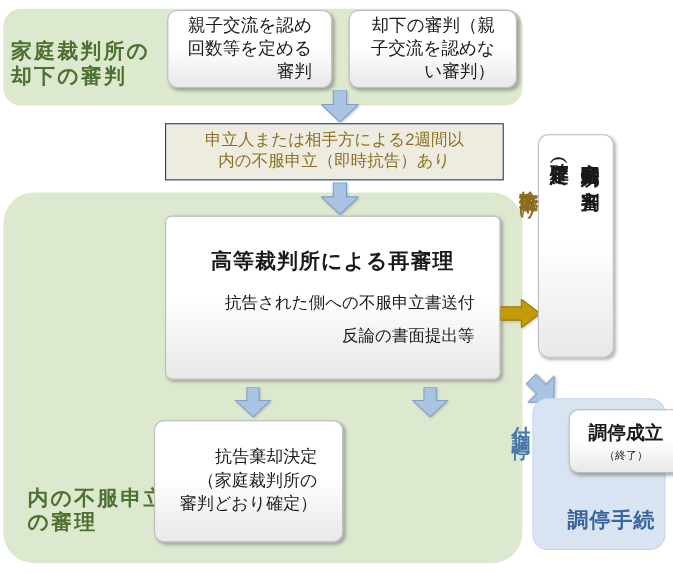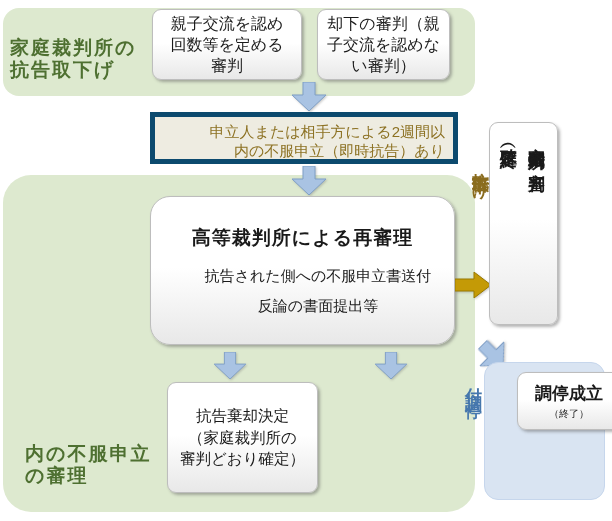--- a/index.html
+++ b/index.html
@@ -11,28 +11,28 @@
   #high-court-panel{border-radius:28px;}
   .stage-label{
     position:absolute;font-weight:bold;color:#4e7031;font-size:19px;
     line-height:1.14;letter-spacing:2px;white-space:pre-line;
   }
   .wbox{
     position:absolute;background:linear-gradient(180deg,#ffffff 48%,#e8e8e8 100%);
     border:1px solid #bdbdbd;border-radius:9px;
     box-shadow:2px 2px 3px rgba(90,90,90,.45);
     display:flex;flex-direction:column;align-items:center;justify-content:center;
-    text-align:center;white-space:pre-line;box-sizing:border-box;
+    text-align:right;white-space:pre-line;box-sizing:border-box;
   }
   #grant-box,#dismiss-box{font-size:16px;line-height:1.32;}
   #appeal-note{
     position:absolute;left:150px;top:112px;width:308px;height:52px;
-    background:#eeece1;border:5px solid #0c4a6e;box-sizing:border-box;
+    background:#eeece1;border:1px solid #0c4a6e;box-sizing:border-box;
     color:#8c7122;font-size:15px;line-height:1.25;padding:6px 8px;
-    white-space:pre-line;text-align:right;
+    white-space:pre-line;text-align:center;
   }
   #rehearing-box{justify-content:flex-start;padding-top:24px;}
   #rehearing-title{font-size:19px;font-weight:bold;letter-spacing:1px;margin-top:4px;}
   #rehearing-body{font-size:15px;line-height:30px;margin-top:10px;white-space:pre-line;margin-left:31px;}
   #dismiss-appeal-box,#revoke-box{font-size:15.5px;line-height:1.38;}
   #final-ruling-box{
     writing-mode:vertical-rl;justify-content:flex-start;align-items:flex-start;
     font-size:17px;font-weight:bold;line-height:28px;letter-spacing:1px;
     padding:12px 7px;text-align:left;
   }
@@ -56,66 +56,66 @@
 </head>
 <body>
 
 <div class="canvas">
 
   <div class="panel-green" id="family-court-panel" style="left:3px;top:8px;width:472px;height:88px;"></div>
 
   <div class="panel-green" id="high-court-panel" style="left:3px;top:175px;width:472px;height:337px;"></div>
 
   <div class="stage-label" id="family-court-label" style="left:10px;top:37px;">家庭裁判所の
-抗告取下げ</div>
+却下の審判</div>
 
   <div class="stage-label" id="high-court-label" style="left:25px;top:443px;">内の不服申立
 の審理</div>
 
   <div class="wbox" id="grant-box" style="left:152px;top:9px;width:150px;height:71px;">親子交流を認め
 回数等を定める
 審判</div>
 
-  <div class="wbox" id="dismiss-box" style="left:317px;top:9px;width:133px;height:71px;">却下の審判（親
+  <div class="wbox" id="dismiss-box" style="left:317px;top:9px;width:153px;height:71px;">却下の審判（親
 子交流を認めな
 い審判）</div>
 
   <div class="arrow" style="left:292px;top:82px;">
     <svg width="34" height="29" viewBox="0 0 34 29">
       <polygon points="11,0 23,0 23,13 34,13 17,29 0,13 11,13" fill="#a9c3e3" stroke="#7f9fc6" stroke-width="1"></polygon>
     </svg>
   </div>
 
   <div id="appeal-note">申立人または相手方による2週間以
 内の不服申立（即時抗告）あり</div>
 
   <div class="arrow" style="left:292px;top:166px;">
     <svg width="34" height="29" viewBox="0 0 34 29">
       <polygon points="11,0 23,0 23,13 34,13 17,29 0,13 11,13" fill="#a9c3e3" stroke="#7f9fc6" stroke-width="1"></polygon>
     </svg>
   </div>
 
-  <div class="wbox" id="rehearing-box" style="left:150px;top:196px;width:305px;height:149px;border-radius:20px;">
+  <div class="wbox" id="rehearing-box" style="left:150px;top:196px;width:305px;height:149px;border-radius:6px;">
     <div id="rehearing-title">高等裁判所による再審理</div>
     <div id="rehearing-body">抗告された側への不服申立書送付
 反論の書面提出等</div>
   </div>
 
   <div class="arrow" style="left:213px;top:352px;">
     <svg width="34" height="27" viewBox="0 0 34 29">
       <polygon points="11,0 23,0 23,13 34,13 17,29 0,13 11,13" fill="#a9c3e3" stroke="#7f9fc6" stroke-width="1"></polygon>
     </svg>
   </div>
   <div class="arrow" style="left:374px;top:352px;">
     <svg width="34" height="27" viewBox="0 0 34 29">
       <polygon points="11,0 23,0 23,13 34,13 17,29 0,13 11,13" fill="#a9c3e3" stroke="#7f9fc6" stroke-width="1"></polygon>
     </svg>
   </div>
 
-  <div class="wbox" id="dismiss-appeal-box" style="left:167px;top:382px;width:151px;height:111px;font-family:Liberation Serif, serif;">抗告棄却決定
+  <div class="wbox" id="dismiss-appeal-box" style="left:140px;top:382px;width:172px;height:111px;font-family:Liberation Serif, serif;">抗告棄却決定
 （家庭裁判所の
 審判どおり確定）</div>
 
 
   <div class="vlabel" id="withdraw-label">抗告取下げ</div>
 
   <div class="arrow" style="left:455px;top:272px;">
     <svg width="36" height="26" viewBox="0 0 36 26">
       <polygon points="0,7 19,7 19,0 36,13 19,26 19,19 0,19" fill="#c49a06" stroke="#9a7a00" stroke-width="1"></polygon>
     </svg>
@@ -132,14 +132,15 @@
 
   <div id="mediation-panel"></div>
 
   <div class="vlabel" id="referral-label">付調停</div>
 
   <div class="wbox" id="mediation-success-box" style="left:517px;top:372px;width:104px;height:58px;">
     <div id="mediation-success-title">調停成立</div>
     <div id="mediation-success-sub">（終了）</div>
   </div>
 
+  <div id="mediation-panel-label">調停手続</div>
 
 </div>
 
 </body></html>

